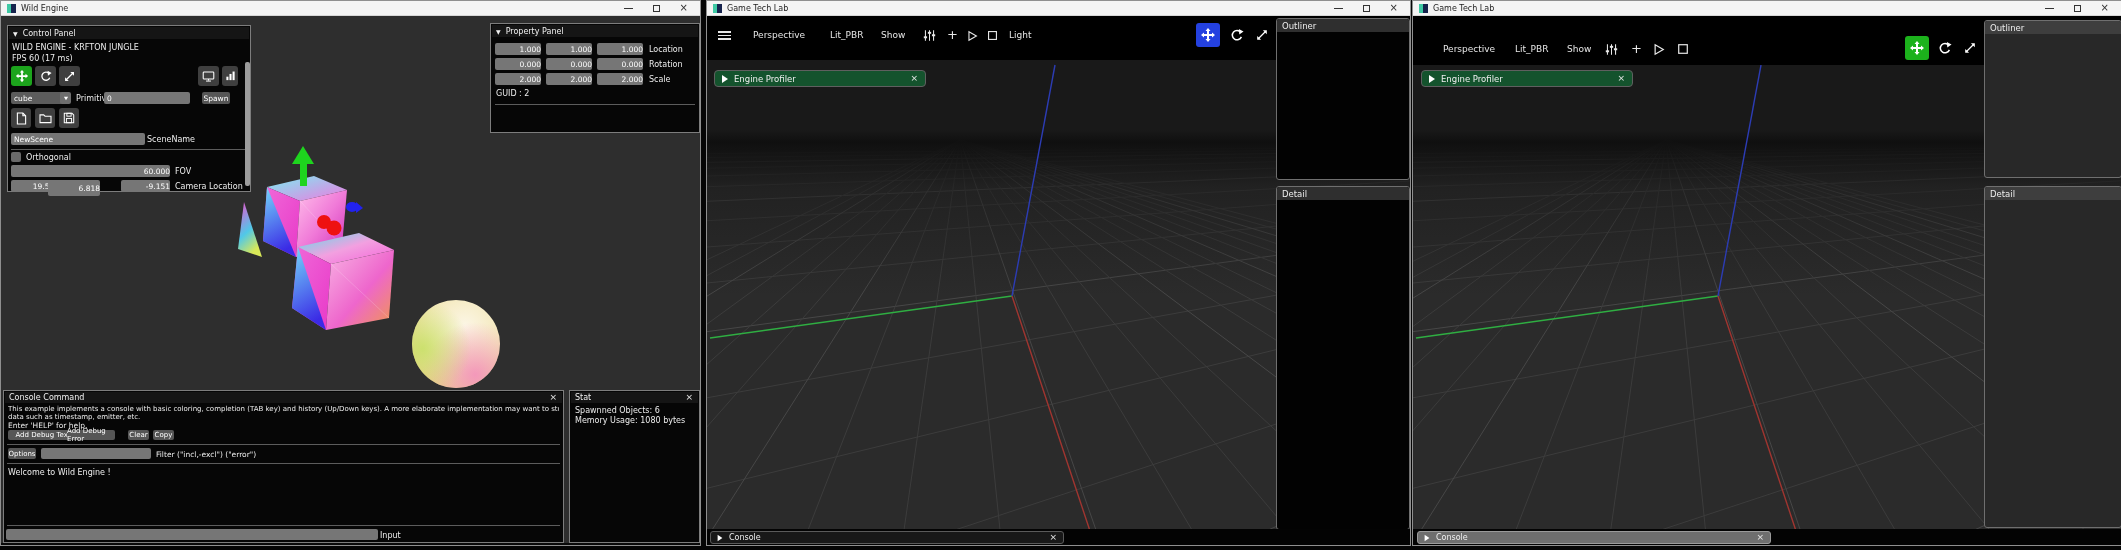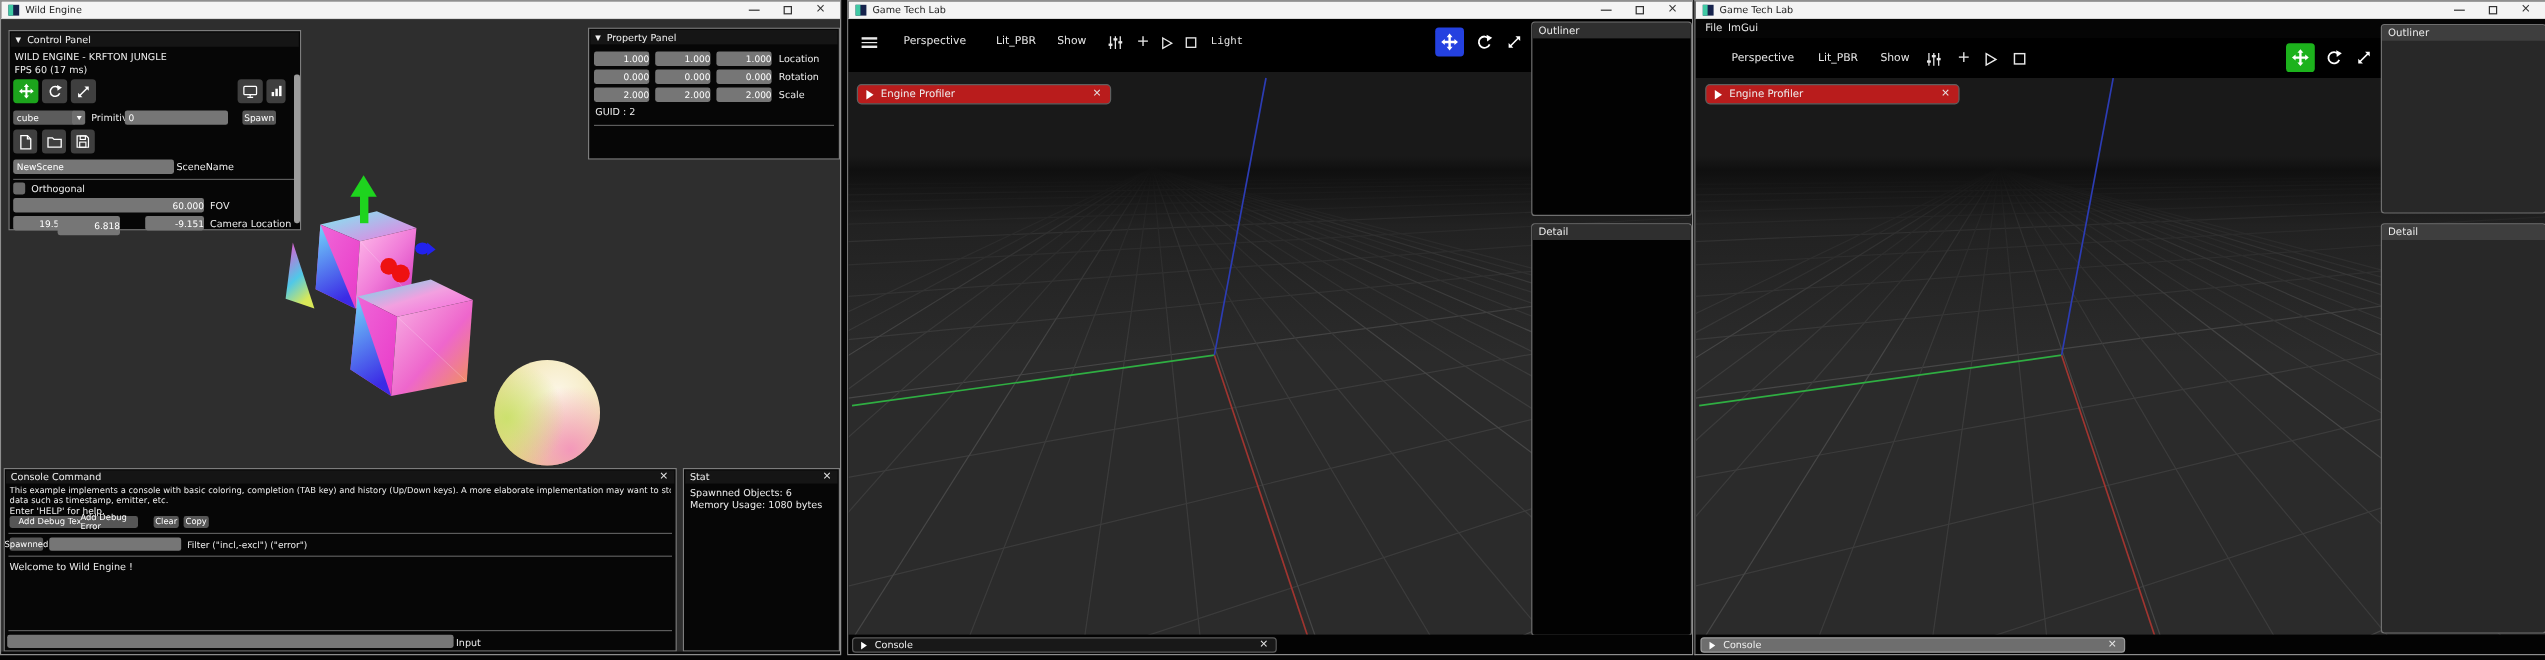--- a/index.html
+++ b/index.html
@@ -36,21 +36,21 @@
   .tbitem{position:absolute;font-size:9px;color:#e6e6e6;white-space:nowrap;}
   .gz{position:absolute;width:24px;height:24px;border-radius:3px;display:flex;align-items:center;justify-content:center;}
   .viewport{position:absolute;left:0;overflow:hidden;background:#2b2b2b;}
   .gridsvg,.axsvg{position:absolute;left:0;top:0;}
   .fade{position:absolute;left:0;right:0;top:0;bottom:0;pointer-events:none;}
   .fade.m{background:linear-gradient(to bottom,#191919 0px,#191919 70px,rgba(14,14,14,.95) 82px,rgba(26,26,26,.55) 128px,rgba(42,42,42,0) 235px);}
   .fade.r{background:linear-gradient(to bottom,#191919 0px,#191919 65px,rgba(14,14,14,.95) 77px,rgba(26,26,26,.55) 123px,rgba(42,42,42,0) 230px);}
   .sidewin{position:absolute;border:1px solid #6f6f6f;border-radius:3px;box-sizing:border-box;overflow:hidden;}
   .sidewin .shead{height:13px;display:flex;align-items:center;padding-left:5px;font-size:8.5px;}
   .collbar{position:absolute;height:17px;border:1px solid #5f5f5f;border-radius:4px;box-sizing:border-box;
-    background:#b91c1c;display:flex;align-items:center;gap:6px;padding:0 7px;font-size:8.5px;color:#efefef;}
+    background:#14532d;display:flex;align-items:center;gap:6px;padding:0 7px;font-size:8.5px;color:#efefef;}
   .consbar{position:absolute;height:13px;border:1px solid #5a5a5a;border-radius:3px;box-sizing:border-box;
     background:#181818;display:flex;align-items:center;gap:6px;padding:0 6px;font-size:8px;color:#efefef;}
   .consbar .closex{position:static;margin-left:auto;}
   .collbar .closex{position:static;margin-left:auto;}
   .mini-tri-r{width:0;height:0;border-left:6px solid #fff;border-top:4px solid transparent;border-bottom:4px solid transparent;}
   .ham{position:absolute;width:13px;height:9px;display:flex;flex-direction:column;justify-content:space-between;}
   .ham i{height:1.6px;background:#e8e8e8;display:block;}
   svg{display:block;}
   .scroll-thumb{position:absolute;width:5px;border-radius:2px;background:#9c9c9c;}
 </style>
@@ -317,21 +317,21 @@
           </div>
         <div class="btn" style="left:124px;top:39px;width:21px;height:10px;font-size:7px;">
             <span>Clear</span>
           </div>
         <div class="btn" style="left:149px;top:39px;width:21px;height:10px;font-size:7px;">
             <span>Copy</span>
           </div>
         <div class="sep" style="left:3px;top:53px;width:553px;"></div>
 
         <div class="btn" style="left:4px;top:57px;width:28px;height:11px;font-size:7px;">
-            <span>Spawnned</span>
+            <span>Options</span>
           </div>
         <div class="fld" style="left:37px;top:57px;width:110px;height:11px;"></div>
         <div class="lbl" style="left:152px;top:59px;font-size:7.5px;">Filter ("incl,-excl") ("error")</div>
         <div class="sep" style="left:3px;top:72px;width:553px;"></div>
 
         <div class="lbl" style="left:4px;top:77px;">Welcome to Wild Engine !</div>
         <div class="sep" style="left:3px;top:134px;width:553px;"></div>
         <div class="fld left" style="left:2px;top:138px;width:369px;height:11px;"></div>
         <div class="lbl" style="left:376px;top:140px;">Input</div>
       </div>
@@ -430,21 +430,21 @@
             <rect x="6" y="3.5" width="4" height="2.4" fill="#e8e8e8"></rect>
             <rect x="11" y="6.5" width="4" height="2.4" fill="#e8e8e8"></rect>
           </svg>
         <div class="tbitem" style="left:240px;top:11px;font-size:13px;">+</div>
         <svg style="position:absolute;left:260px;top:14px;" width="11" height="12" viewBox="0 0 14 14">
             <polygon points="2.5,1.5 12,7 2.5,12.5" fill="none" stroke="#e8e8e8" stroke-width="1.4"></polygon>
           </svg>
         <svg style="position:absolute;left:280px;top:14px;" width="11" height="11" viewBox="0 0 14 14">
             <rect x="2" y="2" width="10" height="10" fill="none" stroke="#e8e8e8" stroke-width="1.4"></rect>
           </svg>
-        <div class="tbitem" style="left:302px;top:14px;font-family:Liberation Mono, monospace;">Light</div>
+        <div class="tbitem" style="left:302px;top:14px;">Light</div>
 
         <div class="gz" style="left: 489px; top: 7px; background: rgb(36, 65, 224);">
           <svg width="16" height="16" viewBox="0 0 16 16">
               <path d="M8 1 L10.5 4 H9 V7 H12 V5.5 L15 8 L12 10.5 V9 H9 V12 H10.5 L8 15 L5.5 12 H7 V9 H4 V10.5 L1 8 L4 5.5 V7 H7 V4 H5.5 Z" fill="#fff"></path>
             </svg>
         </div>
         <div class="gz" style="left:517px;top:7px;">
           <svg width="15" height="15" viewBox="0 0 16 16">
               <path d="M12.5 4.5 A5 5 0 1 0 13.2 9.5" stroke="#fff" stroke-width="1.6" fill="none"></path>
               <polygon points="10.5,1 15.5,3.6 11,7" fill="#fff"></polygon>
@@ -543,24 +543,20 @@
             <line x1="253" y1="75" x2="3509.0000000000005" y2="944.0000000000001" stroke="#3c3c3c" stroke-width="1"></line>
           </svg>
         <div class="fade r"></div>
         <svg class="axsvg" id="axes-right" width="709" height="464">
             <line x1="3" y1="273" x2="305" y2="231" stroke="#2fae42" stroke-width="1.4"></line>
             <line x1="305" y1="231" x2="383" y2="466" stroke="#a03530" stroke-width="1.4"></line>
             <line x1="305" y1="231" x2="348" y2="0" stroke="#2c3cb4" stroke-width="1.4"></line>
           </svg>
       </div>
 
-      <div class="blackbar" style="top:0;height:16px;background:#050505;">
-        <div class="tbitem" style="left:8px;top:3px;font-size:8.5px;">File</div>
-        <div class="tbitem" style="left:27px;top:3px;font-size:8.5px;">ImGui</div>
-      </div>
 
       <div class="blackbar" style="top:16px;height:33px;">
         <div class="tbitem" style="left:30px;top:12px;">Perspective</div>
         <div class="tbitem" style="left:102px;top:12px;">Lit_PBR</div>
         <div class="tbitem" style="left:154px;top:12px;">Show</div>
         <svg style="position:absolute;left:192px;top:11px;" width="13" height="13" viewBox="0 0 16 16">
             <line x1="3" y1="1.5" x2="3" y2="14.5" stroke="#e8e8e8" stroke-width="1.3"></line>
             <line x1="8" y1="1.5" x2="8" y2="14.5" stroke="#e8e8e8" stroke-width="1.3"></line>
             <line x1="13" y1="1.5" x2="13" y2="14.5" stroke="#e8e8e8" stroke-width="1.3"></line>
             <rect x="1" y="9" width="4" height="2.4" fill="#e8e8e8"></rect>

